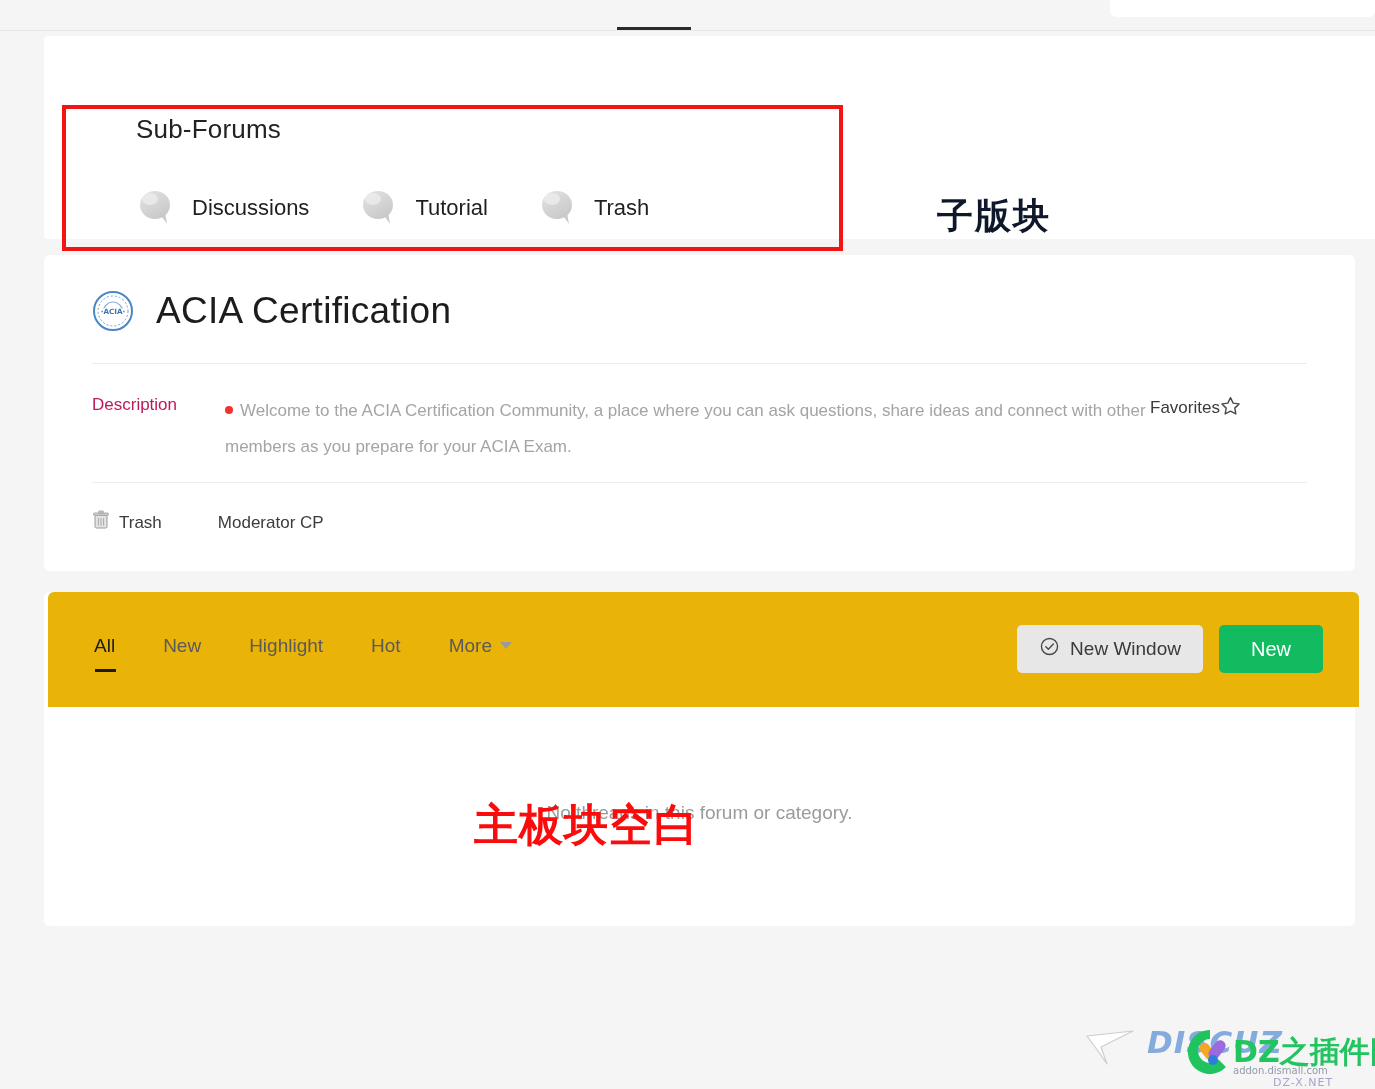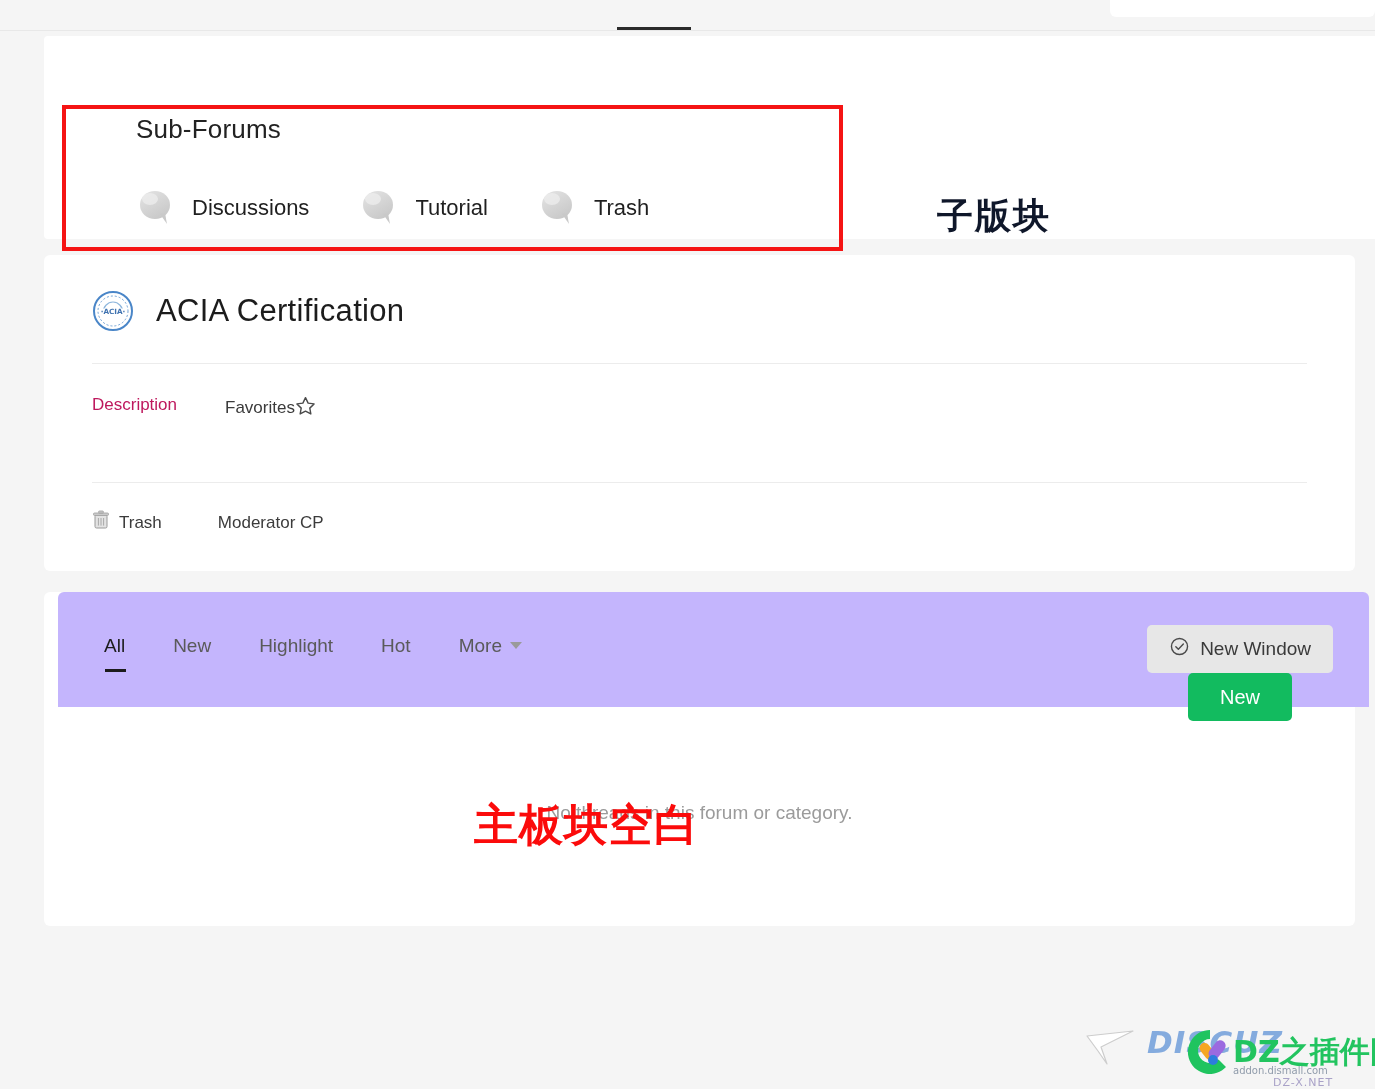--- a/index.html
+++ b/index.html
@@ -125,21 +125,21 @@
     display: flex;
     align-items: center;
     justify-content: space-between;
   }
   .acia-logo {
     width: 42px; height: 42px;
     margin-right: 22px;
     flex: 0 0 auto;
   }
   .forum-name {
-    font-size: 31px;
+    font-size: 37px;
     color: #1c1c1c;
     letter-spacing: .3px;
   }
   .forum-divider {
     position: absolute;
     left: 48px; top: 108px;
     width: 1215px; height: 1px;
     background: #ececec;
   }
   .desc-row {
@@ -219,23 +219,23 @@
   
   .card-threads {
     position: absolute;
     left: 44px; top: 592px;
     width: 1311px; height: 334px;
     background: #ffffff;
     border-radius: 6px;
   }
   .thread-toolbar {
     position: absolute;
-    left: 14px; top: 0;
+    left: 4px; top: 0;
     width: 1311px; height: 115px;
-    background: #c4b5fd;
+    background: #eab308;
     border-radius: 6px 6px 0 0;
   }
   .filter-tabs {
     position: absolute;
     left: 46px; top: 43px;
     display: flex;
     align-items: center;
   }
   .filter-tab {
     position: relative;
@@ -260,21 +260,21 @@
     border-right: 6px solid transparent;
     border-top: 7px solid #9a9a9a;
     margin-left: 8px;
     vertical-align: 3px;
   }
   .toolbar-actions {
     position: absolute;
     right: 36px; top: 33px;
     display: flex;
     align-items: center;
-    flex-direction: column;
+    gap: 16px;
   }
   .btn-newwindow {
     height: 48px;
     background: #e7e7e7;
     border: none;
     border-radius: 5px;
     padding: 0 22px;
     font-size: 19px;
     color: #3a3a3a;
     display: flex;
@@ -443,20 +443,23 @@
           <text x="21" y="24.4" font-size="7.2" font-family="DejaVu Sans, sans-serif" font-weight="bold" fill="#3f72b0" text-anchor="middle">·ACIA·</text>
         </svg>
       </span>
       <span class="forum-name">ACIA Certification</span>
     </div>
 
     <div class="forum-divider"></div>
 
     <div class="desc-row">
       <div class="desc-label">Description</div>
+      <div class="desc-body">
+        <span class="red-dot"></span><span>Welcome to the ACIA Certification Community, a place where you can ask questions, share ideas and connect with other members as you prepare for your ACIA Exam.</span>
+      </div>
       <div class="favorites">
         <span>Favorites</span>
         <span>
           <svg width="21" height="21" viewBox="0 0 24 24" fill="none" stroke="#4a4a4a" stroke-width="1.6" stroke-linejoin="round">
             <polygon points="12,3 15,9.3 21.8,10.2 16.9,15 18.1,21.7 12,18.5 5.9,21.7 7.1,15 2.2,10.2 9,9.3"></polygon>
           </svg>
         </span>
       </div>
     </div>
 

